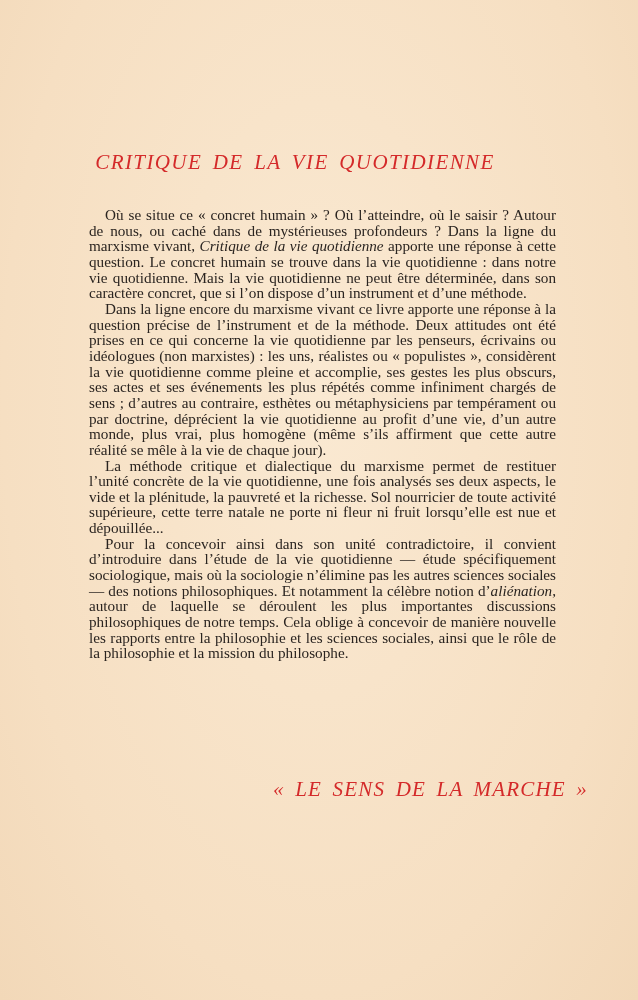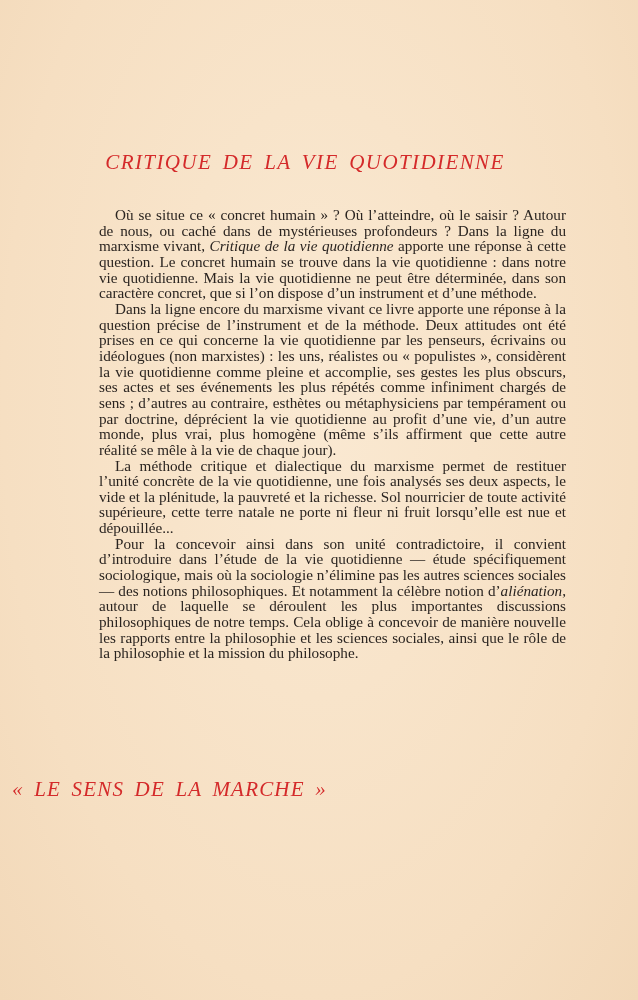--- a/index.html
+++ b/index.html
@@ -4,42 +4,42 @@
   <style>
     html, body { margin: 0; padding: 0; }
     body {
       width: 638px; height: 1000px; overflow: hidden;
       background: #f7e3c8;
       background-image: radial-gradient(ellipse at 50% 40%, #fae9d2 0%, #f6dfc2 70%, #f2d8b8 100%);
       font-family: "Liberation Serif", "DejaVu Serif", serif;
       color: #2a2420;
       position: relative;
     }
-    .page { position: absolute; left: 12px; top: 0; width: 586px; height: 1000px; }
+    .page { position: absolute; left: 2px; top: 0; width: 586px; height: 1000px; }
     .title {
       position: absolute; left: 0; right: 0; top: 150px;
       text-align: center;
       color: #d42a2a;
       font-style: italic;
       font-size: 21px;
       letter-spacing: 1.4px;
       word-spacing: 4px;
     }
     .body-text {
       position: absolute; left: 87px; top: 207px; width: 467px;
       font-size: 15.2px;
       line-height: 15.65px;
       text-align: justify;
       hyphens: manual;
     }
     .body-text p { margin: 0; text-indent: 16px; }
     .body-text em { font-style: italic; }
     .footer-title {
       position: absolute; left: 0; right: 0; top: 777px;
-      text-align: left;
+      text-align: right;
       color: #d42a2a;
       font-style: italic;
       font-size: 21px;
       letter-spacing: 1.2px;
       word-spacing: 4px;
     }
   </style>
 </head>
 <body>
 

